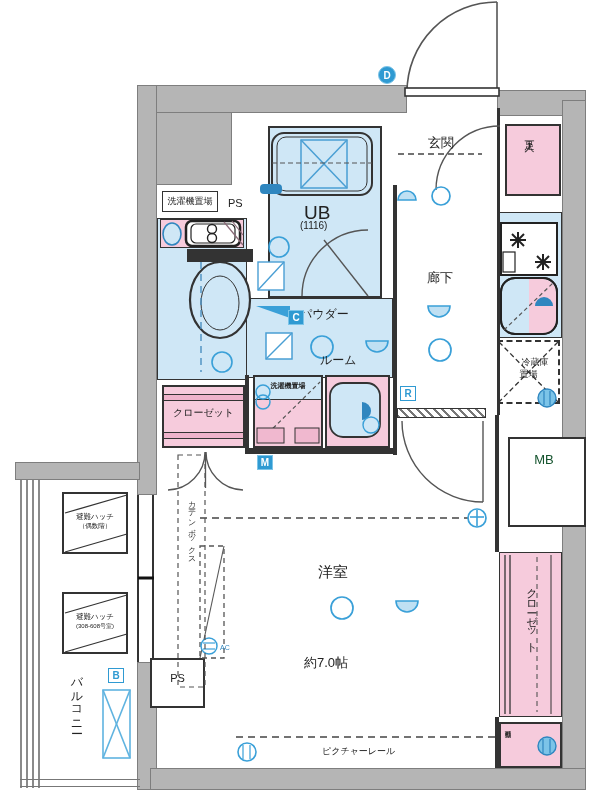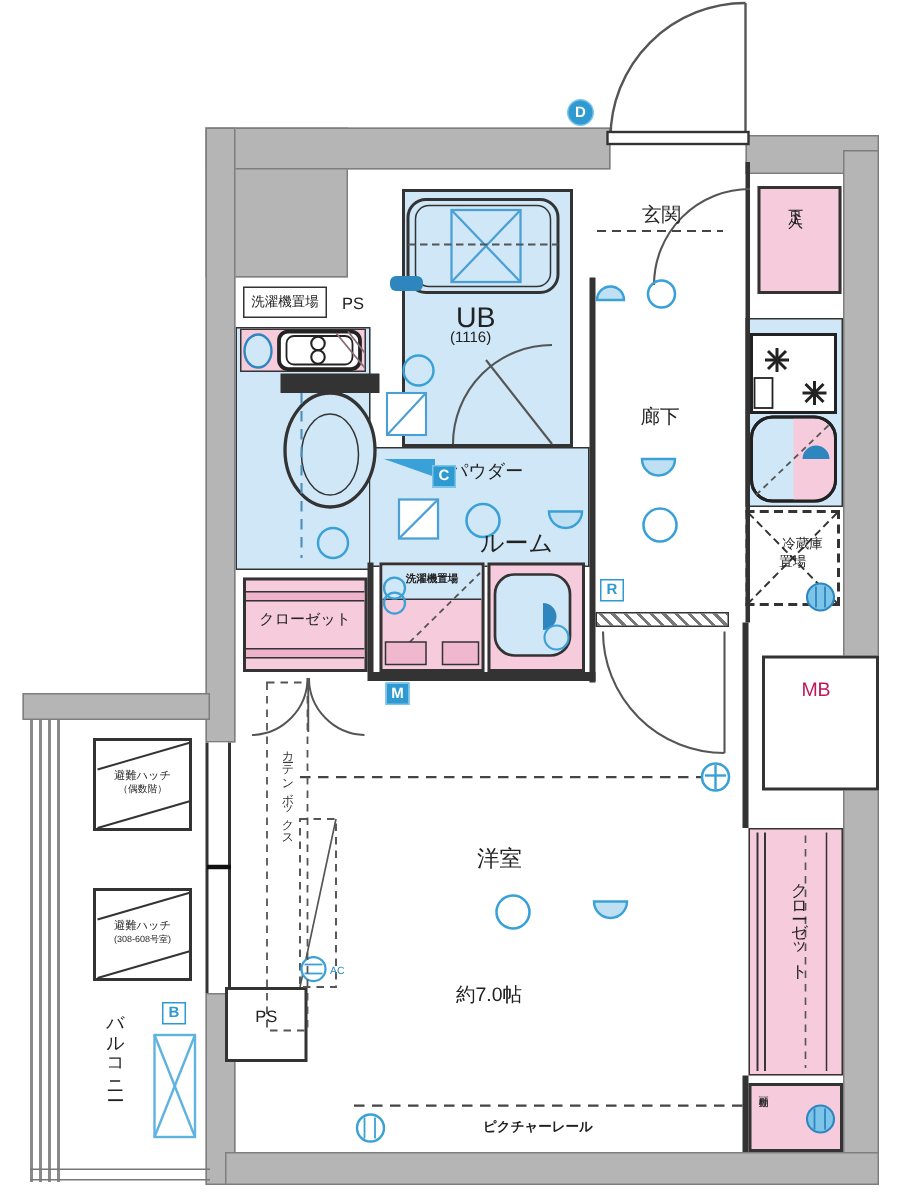--- a/index.html
+++ b/index.html
@@ -251,33 +251,33 @@
   </svg>
 
   <div class="lbl" style="left:165px;top:195px;width:50px;font-size:9px;text-align:center;">洗濯機置場</div>
   <div class="lbl" style="left:228px;top:197px;font-size:11px;">PS</div>
   <div class="lbl" style="left:428px;top:134px;font-size:13px;">玄関</div>
   <div class="lbl vtext" style="left:522px;top:132px;font-size:10px;height:58px;">下足入</div>
   <div class="lbl" style="left:304px;top:202px;font-size:19px;">UB</div>
   <div class="lbl" style="left:300px;top:220px;font-size:10px;font-weight:400;">(1116)</div>
   <div class="lbl" style="left:427px;top:269px;font-size:13px;">廊下</div>
   <div class="lbl" style="left:300px;top:306px;font-size:12px;">パウダー</div>
-  <div class="lbl" style="left:320px;top:352px;font-size:16px;">ルーム</div>
+  <div class="lbl" style="left:320px;top:352px;font-size:12px;">ルーム</div>
   <div class="lbl" style="left:256px;top:381px;width:64px;font-size:7px;text-align:center;font-weight:700;">洗濯機置場</div>
   <div class="lbl" style="left:497px;top:356px;width:76px;font-size:9px;text-align:center;">冷蔵庫</div>
   <div class="lbl" style="left:497px;top:368px;width:63px;font-size:9px;text-align:center;">置場</div>
-  <div class="lbl" style="left:508px;top:452px;width:72px;font-size:13px;text-align:center;color:#be185d;">MB</div>
+  <div class="lbl" style="left:508px;top:452px;width:72px;font-size:13px;text-align:center;color:#14532d;">MB</div>
   <div class="lbl" style="left:162px;top:406px;width:83px;font-size:10px;text-align:center;">クローゼット</div>
   <div class="lbl vtext" style="left:524px;top:580px;font-size:11px;height:110px;">クローゼット</div>
   <div class="lbl vtext" style="left:503px;top:726px;font-size:6.5px;height:38px;letter-spacing:0;">可動棚</div>
   <div class="lbl" style="left:318px;top:563px;font-size:15px;">洋室</div>
   <div class="lbl" style="left:304px;top:654px;font-size:13px;">約7.0帖</div>
   <div class="lbl vtext" style="left:185px;top:495px;font-size:8px;height:160px;color:#333;font-weight:400;letter-spacing:0;">カーテンボックス</div>
   <div class="lbl" style="left:150px;top:672px;width:55px;font-size:11px;text-align:center;">PS</div>
-  <div class="lbl" style="left:322px;top:745px;font-size:9px;font-weight:700;">ピクチャーレール</div>
+  <div class="lbl" style="left:322px;top:745px;font-size:9px;font-weight:400;">ピクチャーレール</div>
   <div class="lbl vtext" style="left:68px;top:668px;font-size:12px;height:120px;">バルコニー</div>
   <div class="lbl" style="left:62px;top:512px;width:66px;font-size:7.5px;text-align:center;">避難ハッチ</div>
   <div class="lbl" style="left:62px;top:522px;width:66px;font-size:6.5px;text-align:center;">（偶数階）</div>
   <div class="lbl" style="left:62px;top:612px;width:66px;font-size:7.5px;text-align:center;">避難ハッチ</div>
   <div class="lbl" style="left:62px;top:622px;width:66px;font-size:6px;text-align:center;">(308-608号室)</div>
   <div class="lbl" style="left:220px;top:644px;font-size:7px;color:#2f86bf;">AC</div>
 
   <div class="chip solid" style="left:378px;top:66px;border-radius:50%;width:18px;height:18px;">
     <span>D</span>
   </div>

